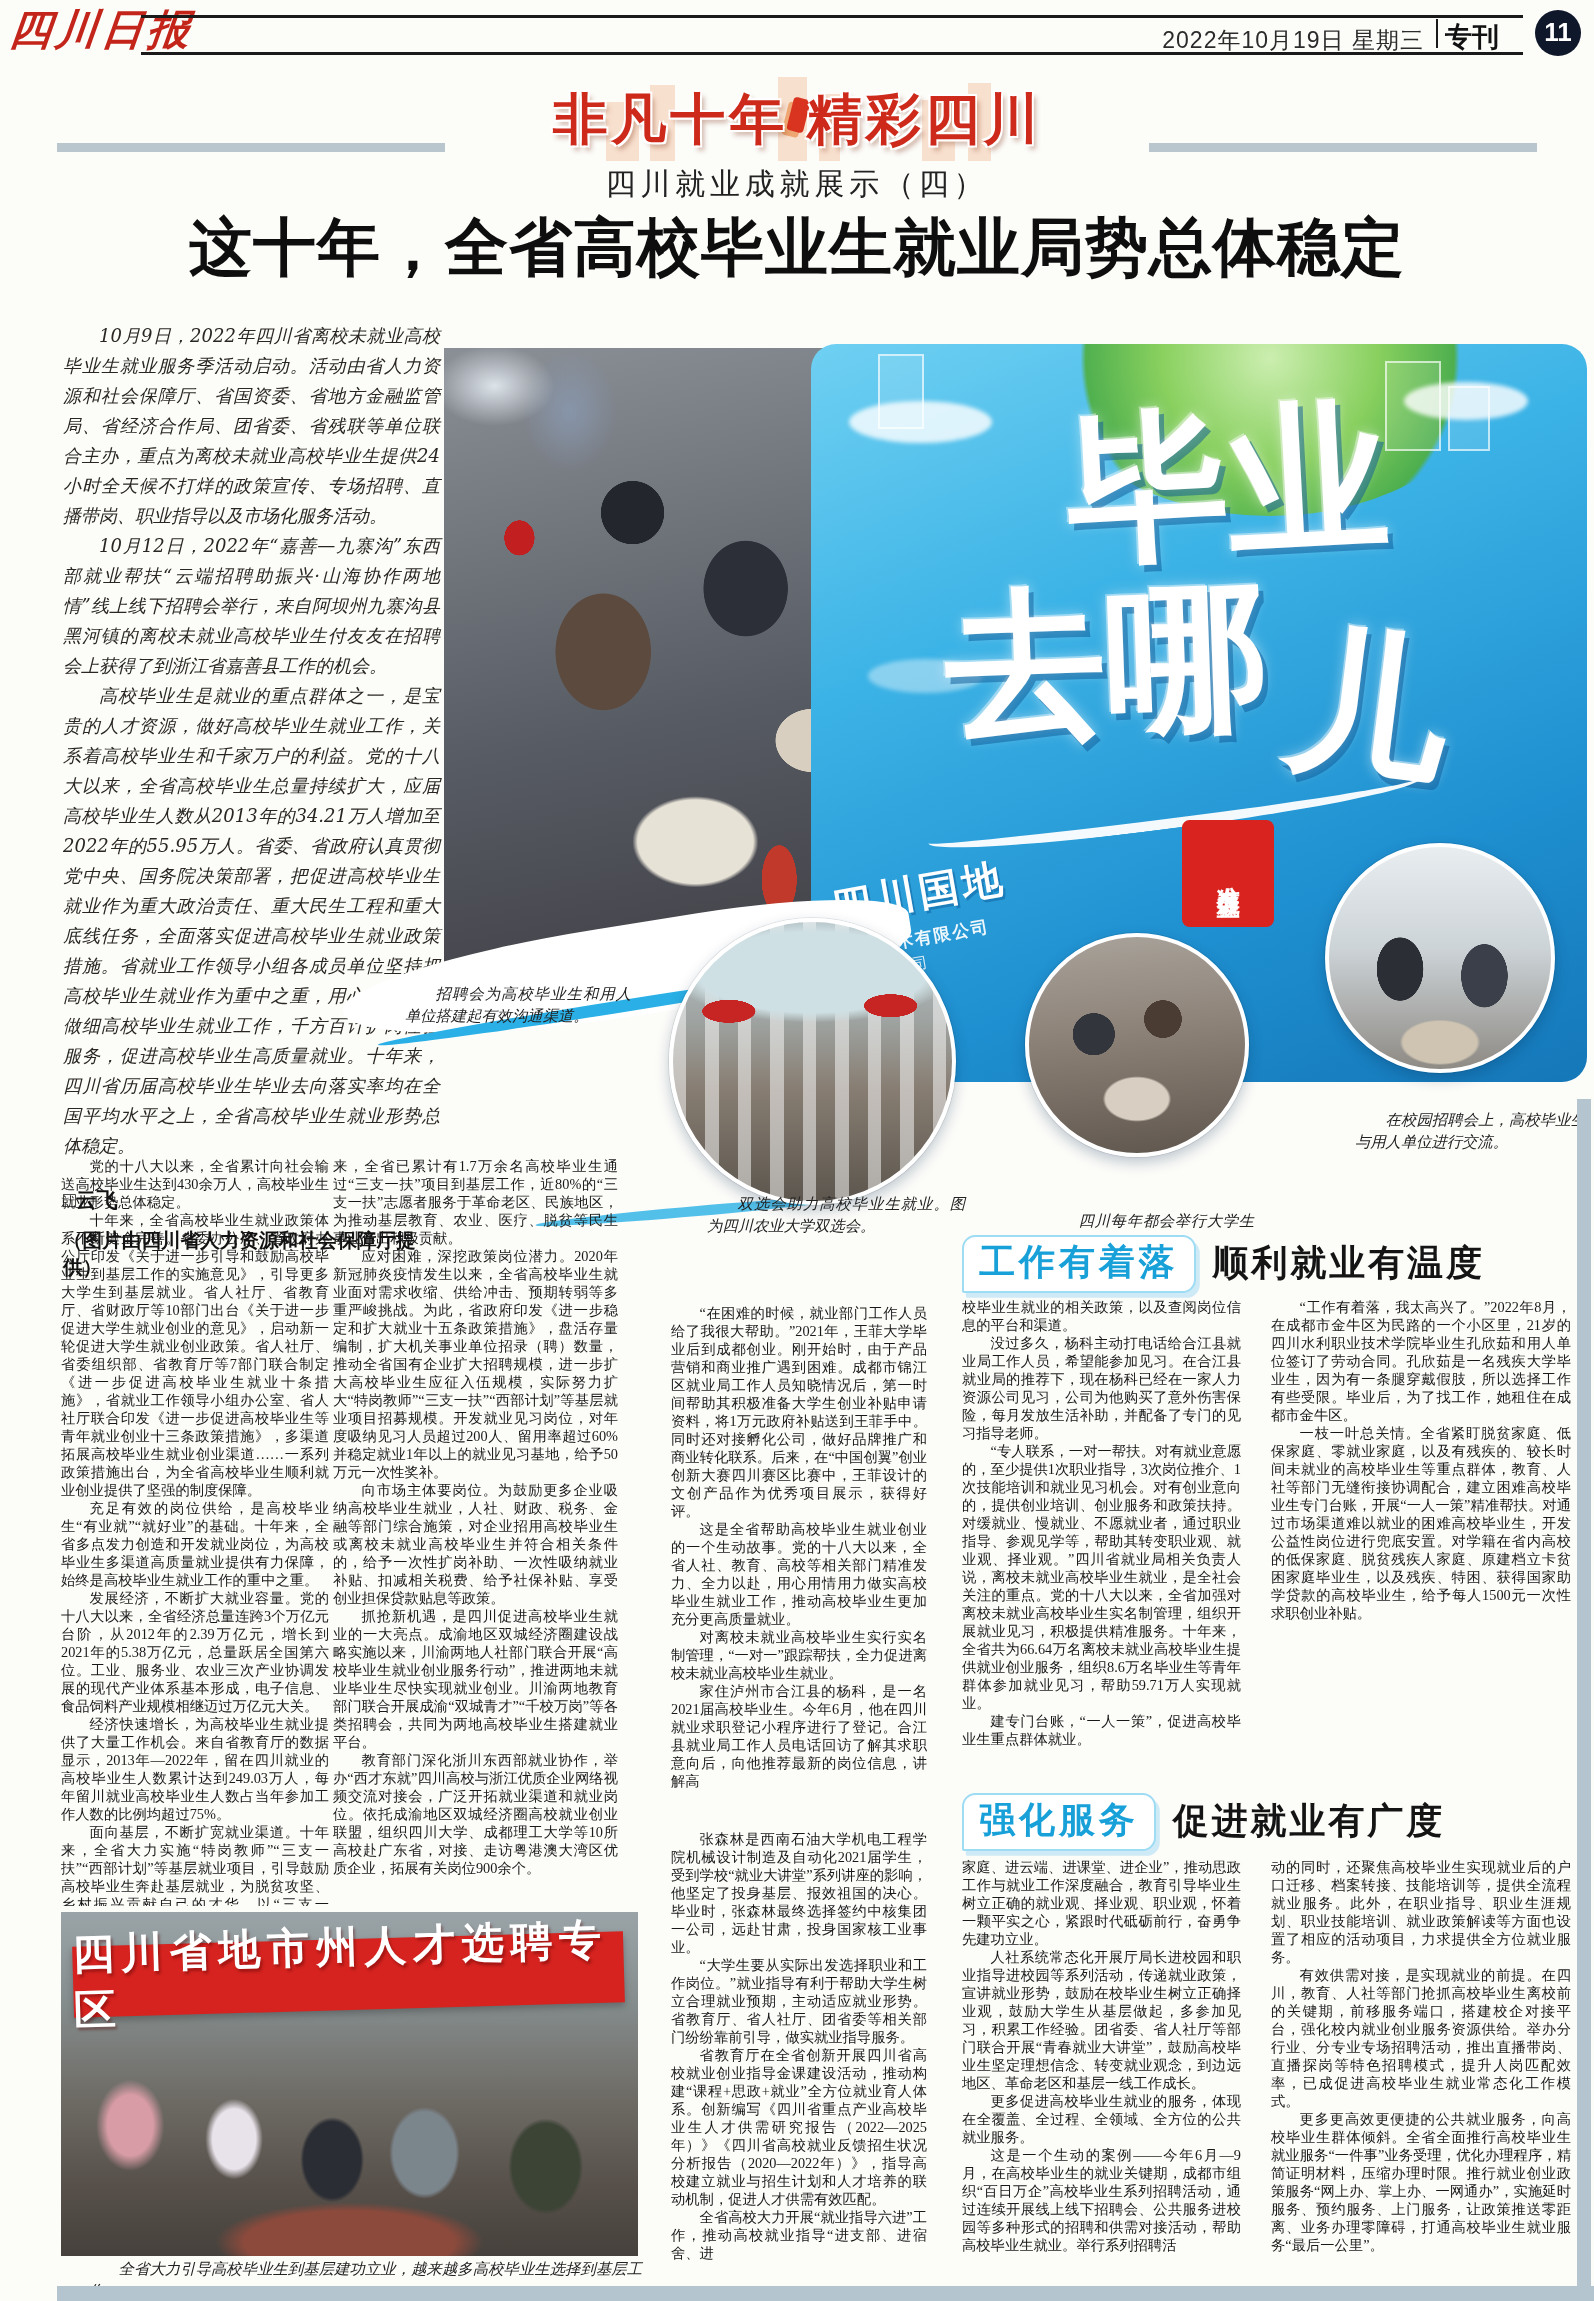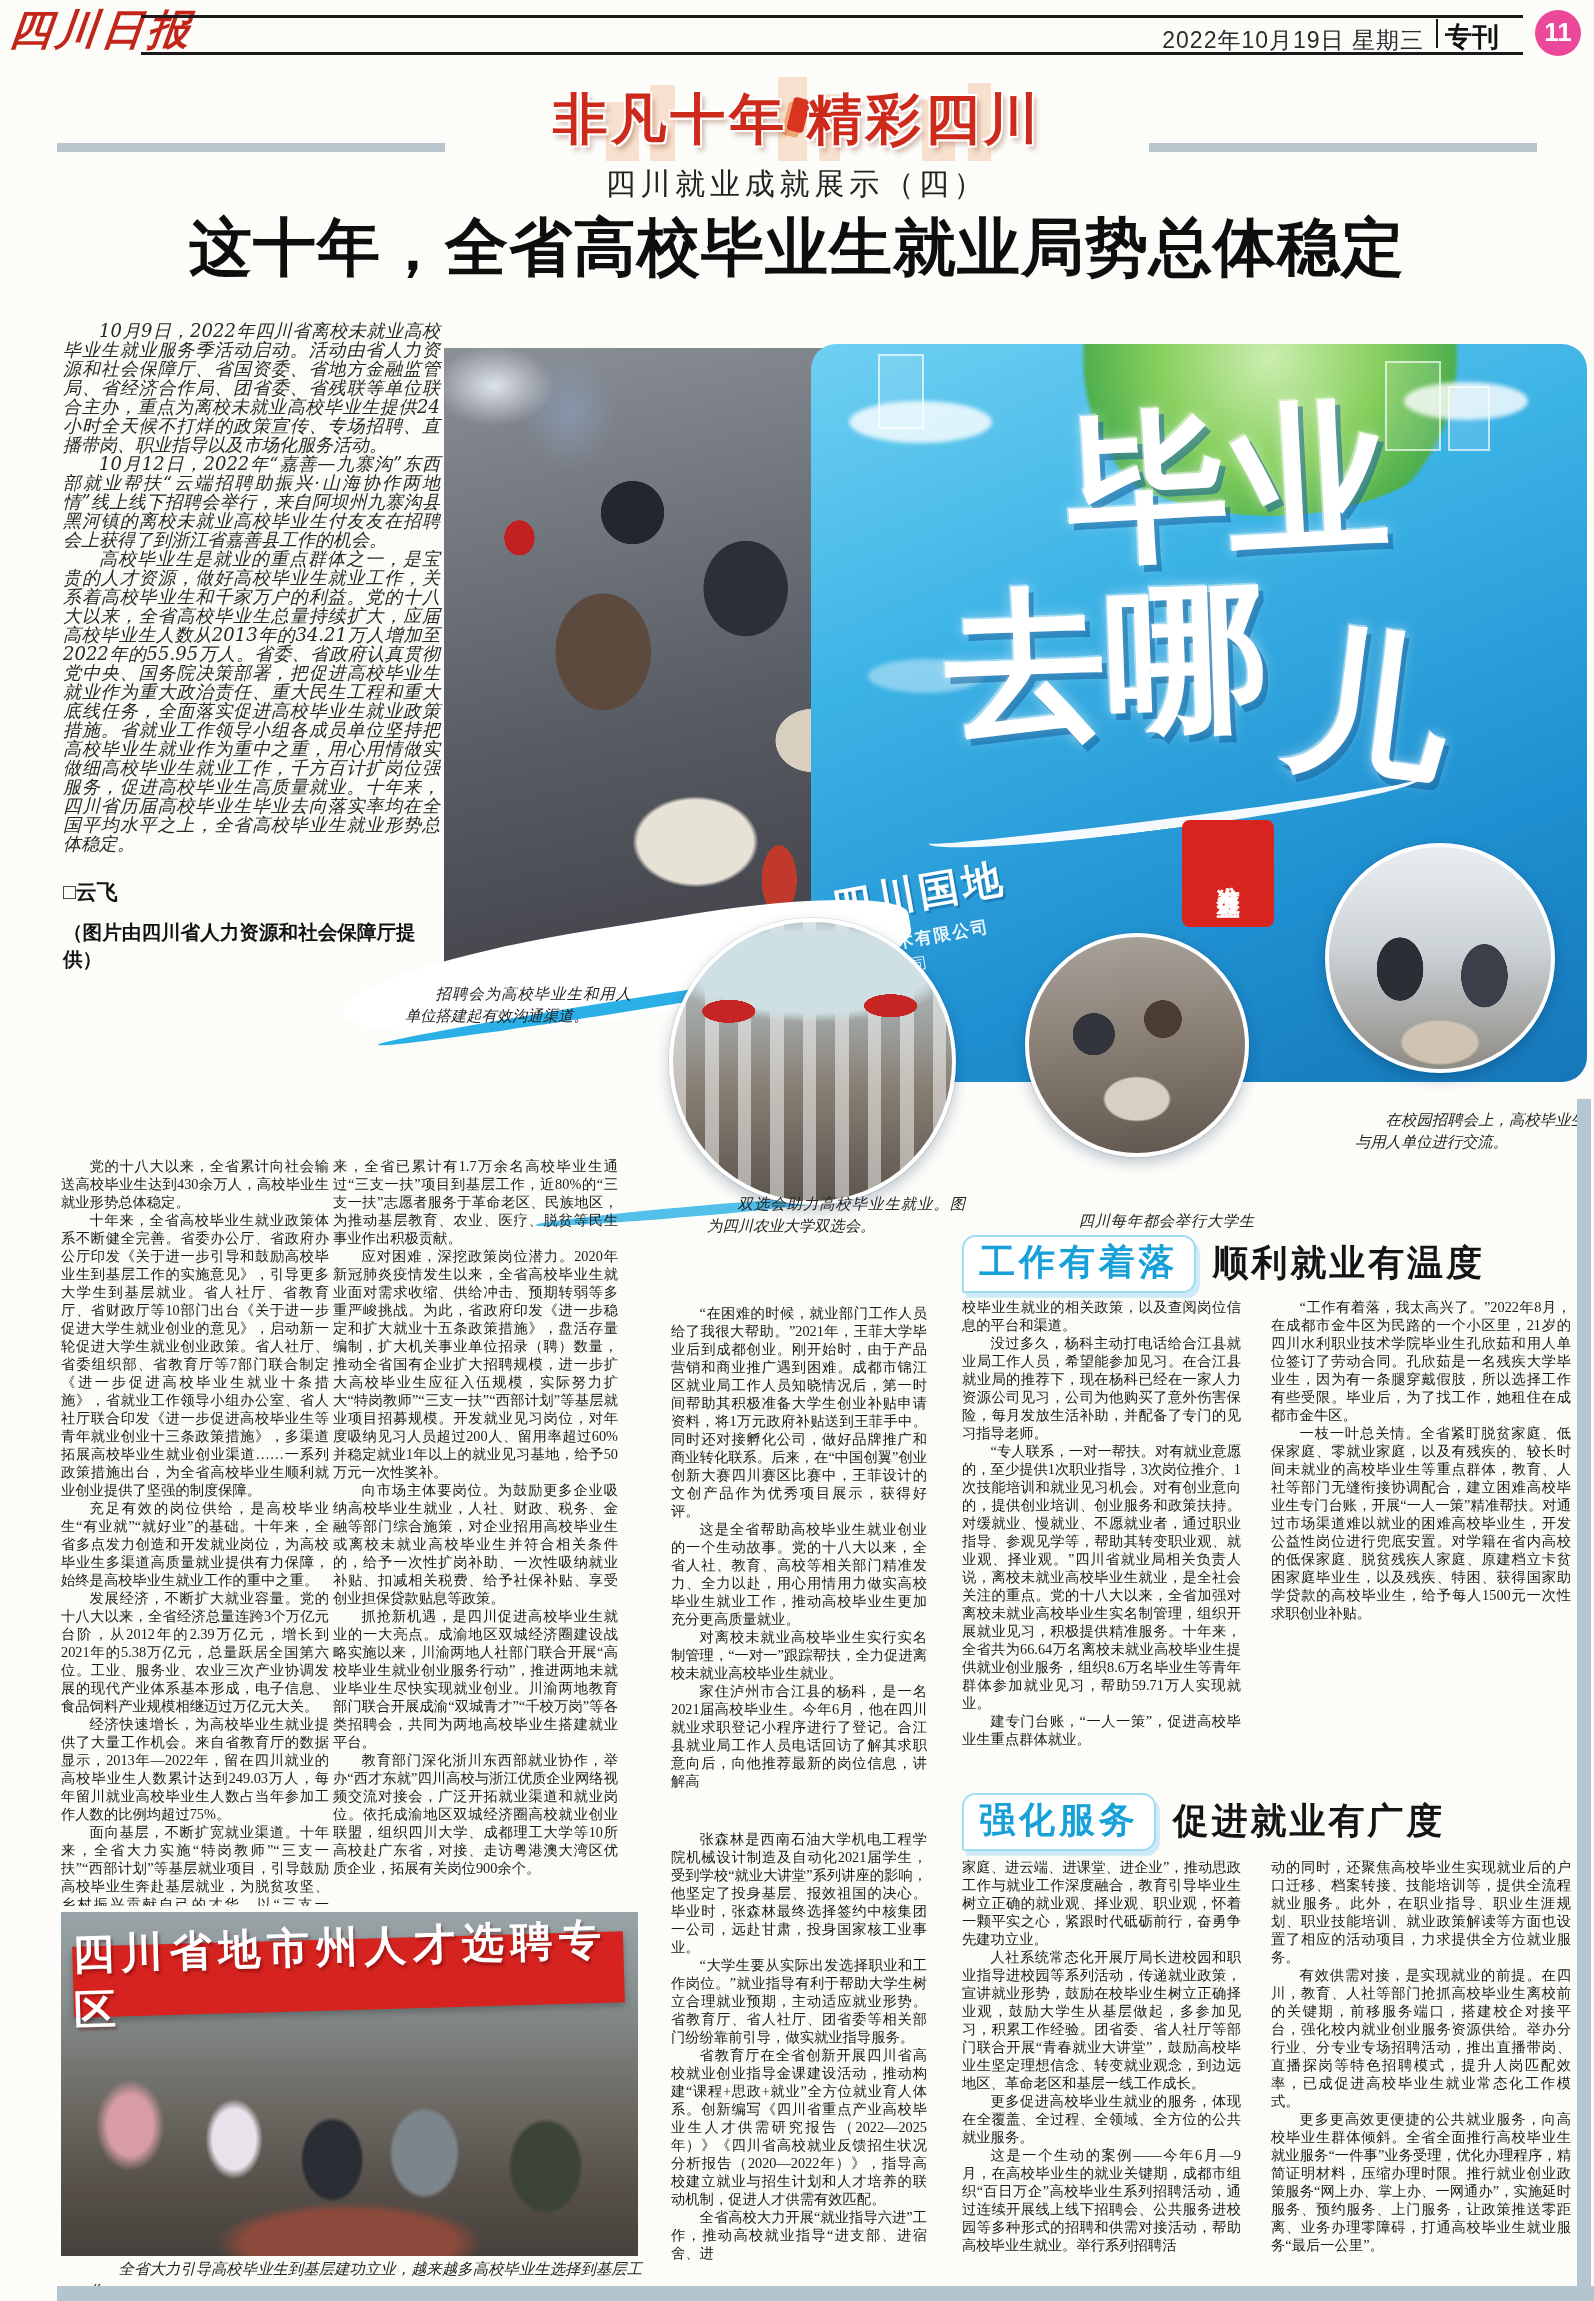--- a/index.html
+++ b/index.html
@@ -8,39 +8,39 @@
   .abs{position:absolute;}
 
   
   .logo{left:9.6px;top:1.9px;font-family:"DejaVu Serif",serif;font-style:italic;font-weight:bold;
         font-size:42px;color:#c3251b;letter-spacing:3.8px;transform:skewX(-6deg);}
   .rule-top{left:141px;top:15.3px;width:1382px;height:2.9px;background:#1a1a1a;}
   .rule-bot{left:141px;top:52px;width:1382px;height:2.9px;background:#1a1a1a;}
   .mh-date{left:1128px;top:25px;width:296px;text-align:right;font-size:23px;color:#2b2b2b;letter-spacing:1px;}
   .mh-div{left:1436px;top:19px;width:1.9px;height:29px;background:#1a1a1a;}
   .mh-ed{left:1445px;top:19px;font-size:27px;font-weight:900;color:#111;}
-  .pageno{left:1535px;top:9.6px;width:46px;height:46px;border-radius:50%;background:#ec4899;
+  .pageno{left:1535px;top:9.6px;width:46px;height:46px;border-radius:50%;background:#0f172a;
           color:#fff;font-weight:900;font-size:26px;display:flex;align-items:center;justify-content:center;}
 
   
   .banner{left:463px;top:73px;width:669px;height:88px;overflow:hidden;}
   .bld{position:absolute;bottom:0;background:rgba(238,160,105,.30);}
   .banner-text{position:absolute;left:0;top:9.6px;width:100%;text-align:center;font-size:55px;font-weight:900;
         color:#cd2a1b;letter-spacing:3.8px;
         text-shadow:1.9px 1.9px 0 #fff,-1.9px -1.9px 0 #fff,1.9px -1.9px 0 #fff,-1.9px 1.9px 0 #fff,3.8px 4.8px 5.7px rgba(120,40,10,.35);}
   .banner-orn{position:absolute;left:327px;top:25px;width:17px;height:34px;background:#d8341f;
         transform:rotate(14deg);border-radius:3.8px;box-shadow:-3.8px 5.7px 0 rgba(230,120,40,.55);}
   .flank{height:8.6px;background:#b9c6ce;}
   .kicker{left:0;top:164px;width:100%;text-align:center;font-size:30px;color:#222;letter-spacing:4.8px;font-weight:500;}
   .headline{left:0;top:205px;width:100%;text-align:center;font-size:63px;font-weight:900;color:#0e0e0e;letter-spacing:1px;}
 
   
   .kai{font-family:"DejaVu Serif",serif;font-style:italic;}
   .intro{left:63px;top:321px;width:377px;}
-  .intro .bp{font-size:18px;line-height:19px;color:#2a2723;}
+  .intro .bp{font-size:18px;line-height:30px;color:#2a2723;}
   .byline{margin-top:25px;font-size:21px;font-weight:bold;color:#111;font-style:normal;font-family:"Liberation Sans",sans-serif;}
   .credit{margin-top:13px;font-size:19.6px;font-weight:bold;color:#111;font-style:normal;font-family:"Liberation Sans",sans-serif;}
 
   
   .photo{overflow:hidden;}
   .ph-main{left:444px;top:348px;width:419px;height:633px;
      background:
        radial-gradient(86px 57px at 12% 6%,rgba(225,232,238,.95),rgba(225,232,238,0) 70%),
        radial-gradient(67px 86px at 30% 10%,rgba(140,160,190,.6),rgba(140,160,190,0) 70%),
        radial-gradient(25px 29px at 18% 30%,#c21f20 60%,rgba(194,31,32,0) 61%),

